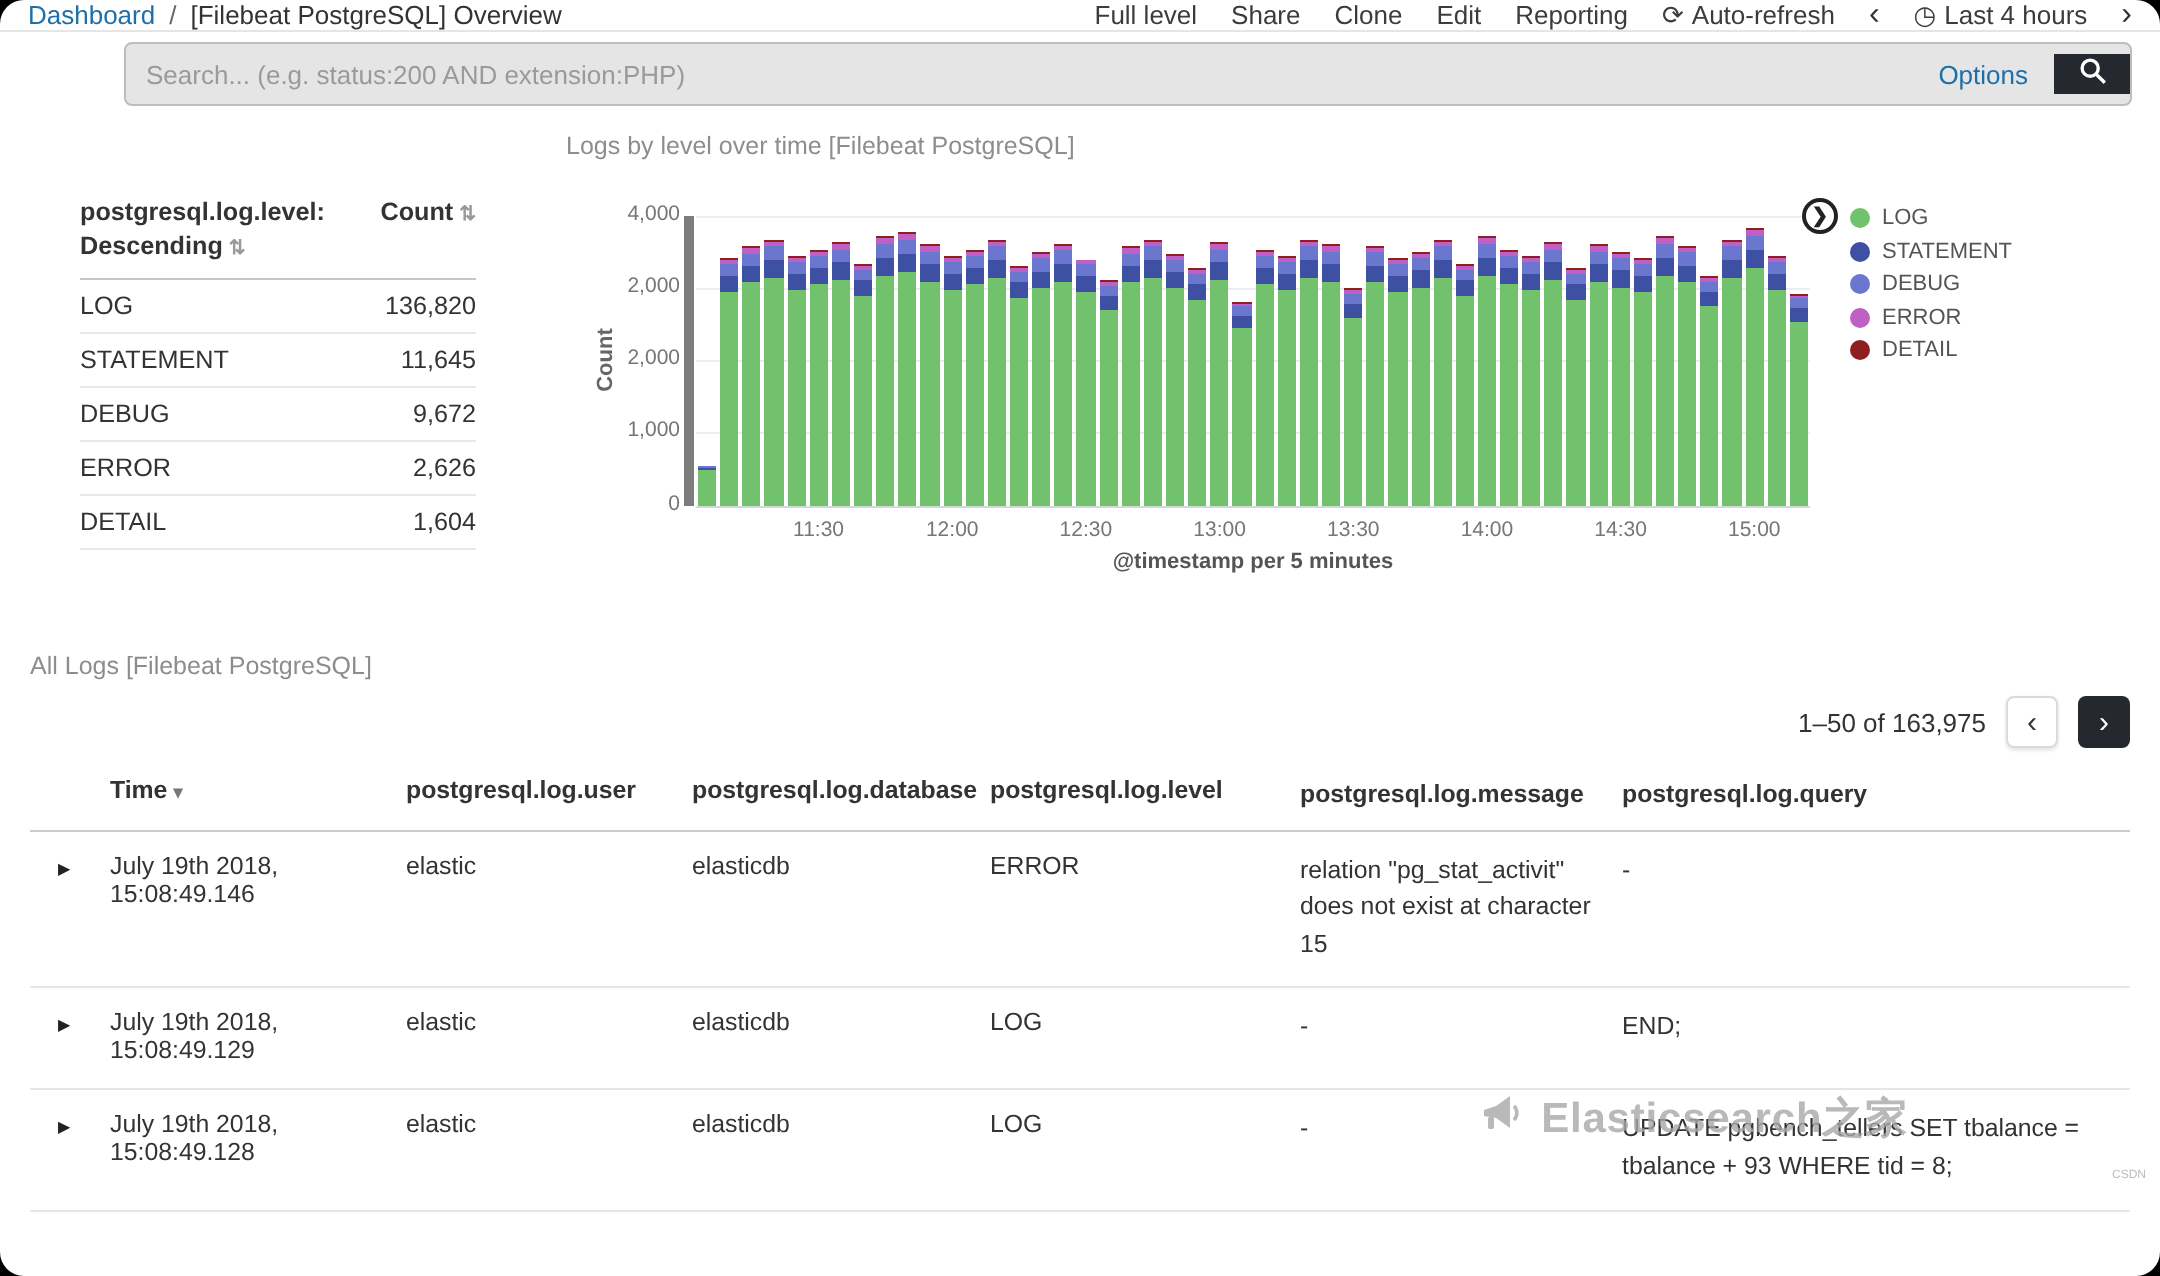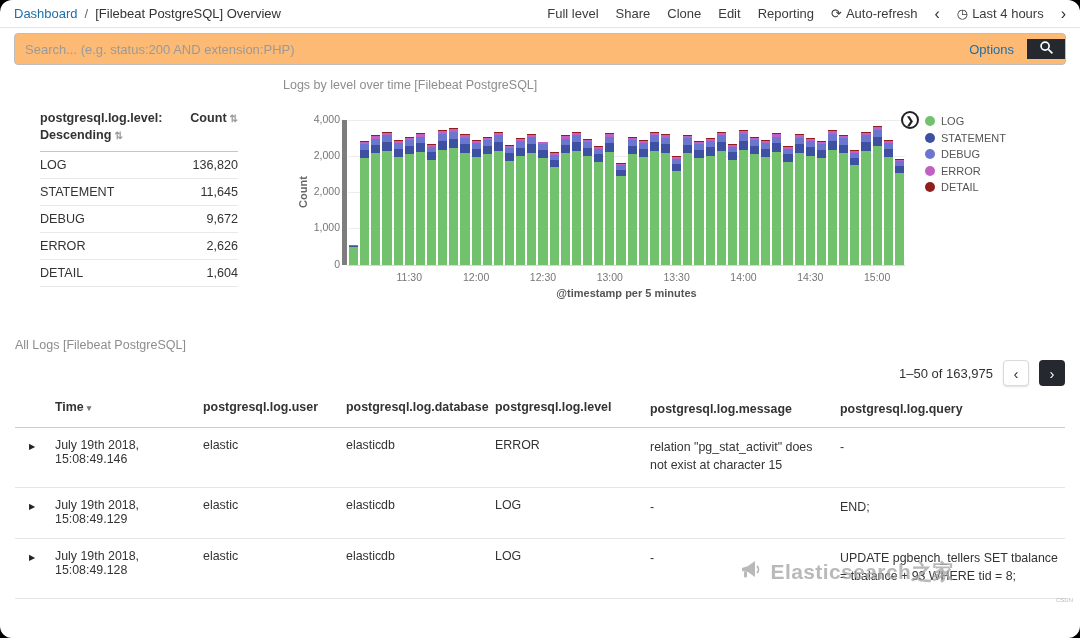--- a/index.html
+++ b/index.html
@@ -1,35 +1,35 @@
 <!DOCTYPE html>
 <html><head>
 <meta charset="utf-8">
 <style>
   * { box-sizing: border-box; }
   body { margin:0; background:#000; font-family:"Liberation Sans", sans-serif; }
   .screen { position:relative; width:1080px; height:638px; background:#fff;
             border-radius:12px; overflow:hidden; margin:0 auto; }
 
   
-  .topnav { height:28px; display:flex; align-items:center; justify-content:space-between;
+  .topnav { height:16px; display:flex; align-items:center; justify-content:space-between;
             padding:0 14px; border-bottom:1px solid #e5e5e5; font-size:13px; }
   .breadcrumb { display:flex; align-items:center; }
   .breadcrumb .root { color:#1c6fa8; cursor:pointer; }
   .breadcrumb .sep { color:#666; margin:0 7px; }
   .breadcrumb .current { color:#333; }
   .topmenu { display:flex; align-items:center; gap:17px; color:#3c3c3c; }
   .topmenu .item { cursor:pointer; white-space:nowrap; }
   .mi { margin-right:4px; font-size:13px; }
   .navchev { cursor:pointer; font-size:16px; color:#333; line-height:1; }
 
   
   .searchrow { margin:5px 14px; height:32px; display:flex; }
   .searchbox { flex:1; display:flex; align-items:center; border:1px solid #bdbdbd;
-               border-radius:4px; overflow:hidden; background:#fdba74; }
+               border-radius:4px; overflow:hidden; background:#e5e5e5;margin-left:48px; }
   .searchbox input { flex:1; border:none; outline:none; padding:0 10px; font-size:13px;
                      color:#333; font-family:inherit; background:transparent; }
   .searchbox input::placeholder { color:#9a9a9a; }
   .options { color:#1c6fa8; font-size:13px; margin:0 13px; cursor:pointer; white-space:nowrap; }
   .searchbtn { width:38px; border:none; display:flex; align-items:center;
                justify-content:center; cursor:pointer; background:#25282f; }
 
   
   .filterbar { height:28px; background:#f5f5f5; border-bottom:1px solid #dcdcdc;
                display:flex; align-items:center; padding:0 15px; font-size:12px; }
@@ -87,21 +87,21 @@
                    box-shadow:0 1px 2px rgba(0,0,0,.12); }
   .page-btn.next { background:#25282f; color:#fff; }
   .logs-table { position:absolute; left:15px; top:324px; width:1050px; font-size:12.4px; color:#333; }
   .log-hrow { display:flex; font-weight:bold; border-bottom:1px solid #cccccc; padding:6px 0 8px; }
   .log-row  { display:flex; border-bottom:1px solid #e6e6e6; padding:10px 0 12px; }
   .c-exp  { width:40px; padding-left:14px; }
   .c-time { width:148px; }
   .c-user { width:143px; }
   .c-db   { width:149px; }
   .c-level{ width:155px; }
-  .c-msg  { width:190px; padding-right:12px; line-height:1.5; }
+  .c-msg  { width:161px; padding-right:12px; line-height:1.5; }
   .c-qry  { flex:1; padding-right:6px; line-height:1.5; }
   .expand { font-size:8px; color:#222; cursor:pointer; }
   .sort-time { color:#777; font-size:9px; margin-left:3px; }
 
   
   .watermark { position:absolute; right:126px; bottom:20px; display:flex; align-items:flex-start;
                gap:8px; color:rgba(168,168,168,.8); font-size:21px; font-weight:bold;
                letter-spacing:.4px; z-index:6; pointer-events:none; }
   .corner { position:absolute; right:7px; bottom:4px; font-size:6px;
             color:rgba(170,170,170,.8); z-index:6; pointer-events:none; }

